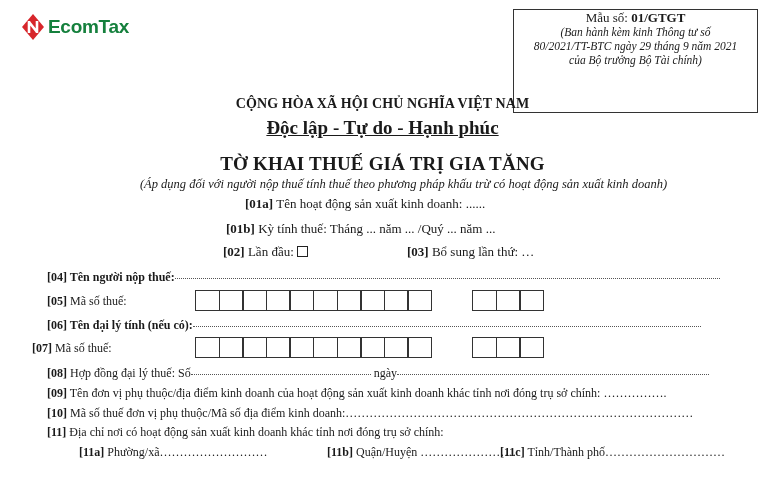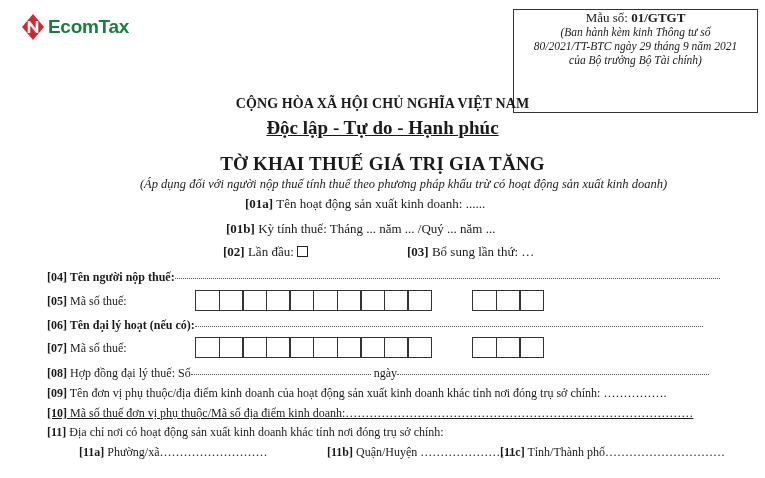--- a/index.html
+++ b/index.html
@@ -88,24 +88,24 @@
     <div class="box"></div>
     <div class="box"></div>
 </div>
 <div class="abs boxes" style="left:472px;top:290px;">
   <div class="box"></div>
     <div class="box"></div>
     <div class="box"></div>
 </div>
 
 <div class="abs fs12" style="left:47px;top:318px;">
-  <b class="code">[06]</b><b> Tên đại lý hoạt (nếu có):</b><span class="dots" style="width:508px;"></span>
+  <b class="code">[06]</b><b> Tên đại lý tính (nếu có):</b><span class="dots" style="width:508px;"></span>
 </div>
 
-<div class="abs fs12" style="left:47px;top:341px;">
+<div class="abs fs12" style="left:32px;top:341px;">
   <b class="code">[07]</b><span> Mã số thuế:</span>
 </div>
 <div class="abs boxes" style="left:195px;top:337px;">
   <div class="box"></div>
     <div class="box"></div>
     <div class="box"></div>
     <div class="box"></div>
     <div class="box"></div>
     <div class="box"></div>
     <div class="box"></div>
@@ -120,21 +120,21 @@
 </div>
 
 <div class="abs fs12" style="left:47px;top:366px;">
   <b class="code">[08]</b><span> Hợp đồng đại lý thuế: Số</span><span class="dots" style="width:180px;"></span><span> ngày</span><span class="dots" style="width:312px;"></span>
 </div>
 
 <div class="abs fs12" style="left:47px;top:386px;">
   <b class="code">[09]</b><span> Tên đơn vị phụ thuộc/địa điểm kinh doanh của hoạt động sản xuất kinh doanh khác tỉnh nơi đóng trụ sở chính: …………….</span>
 </div>
 
-<div class="abs fs12" style="left:47px;top:406px;text-decoration:underline;">
+<div class="abs fs12" style="left:47px;top:406px;">
   <b class="code">[10]</b><span> Mã số thuế đơn vị phụ thuộc/Mã số địa điểm kinh doanh:……………………………………………………………………………</span>
 </div>
 
 <div class="abs fs12" style="left:47px;top:425px;">
   <b class="code">[11]</b><span> Địa chỉ nơi có hoạt động sản xuất kinh doanh khác tỉnh nơi đóng trụ sở chính:</span>
 </div>
 
 <div class="abs fs12" style="left:66px;top:445px;margin-left:13px;">
   <b class="code">[11a]</b><span> Phường/xã………………………</span>
 </div>

